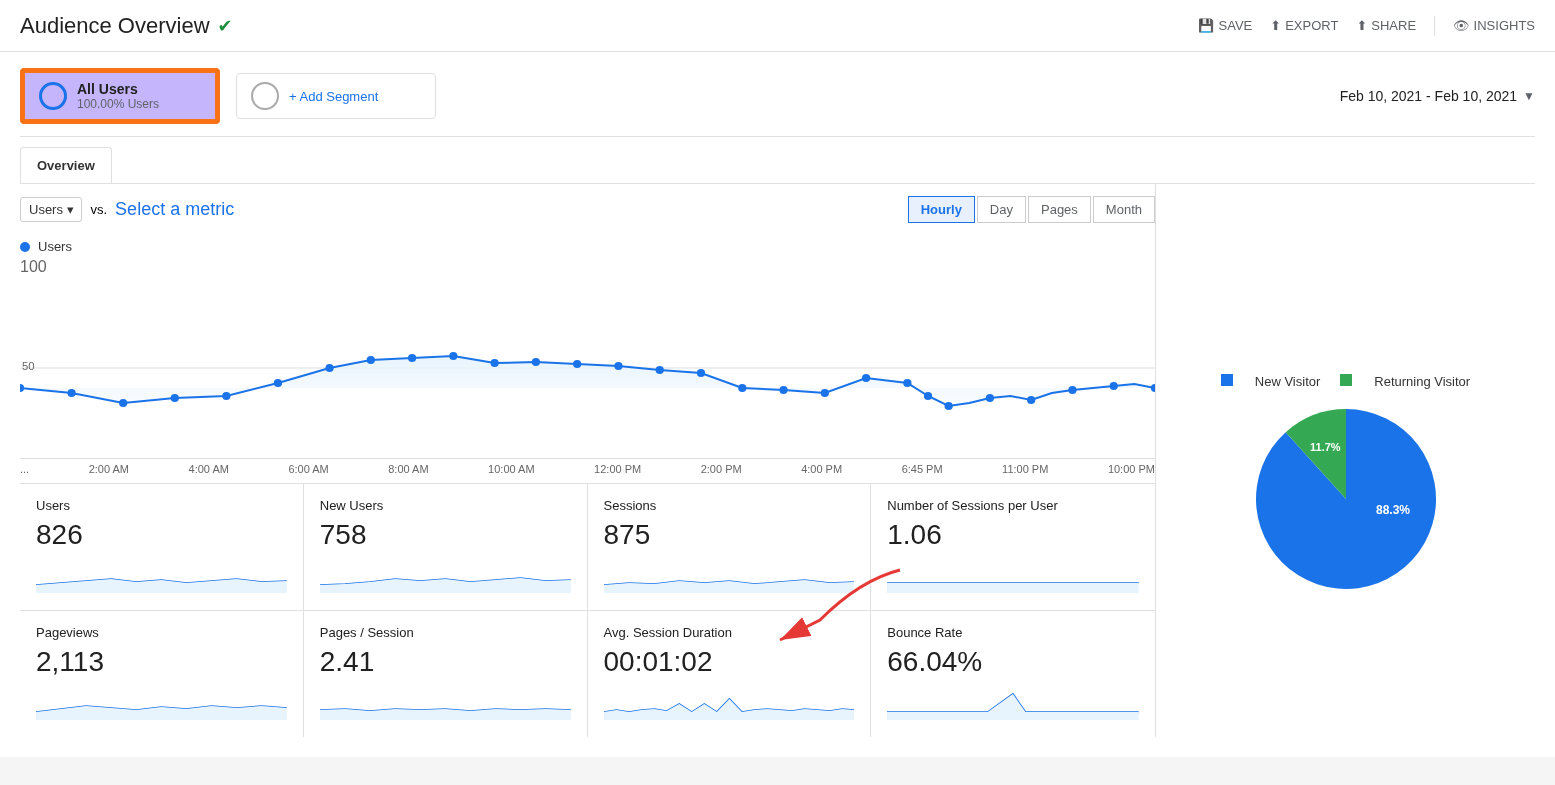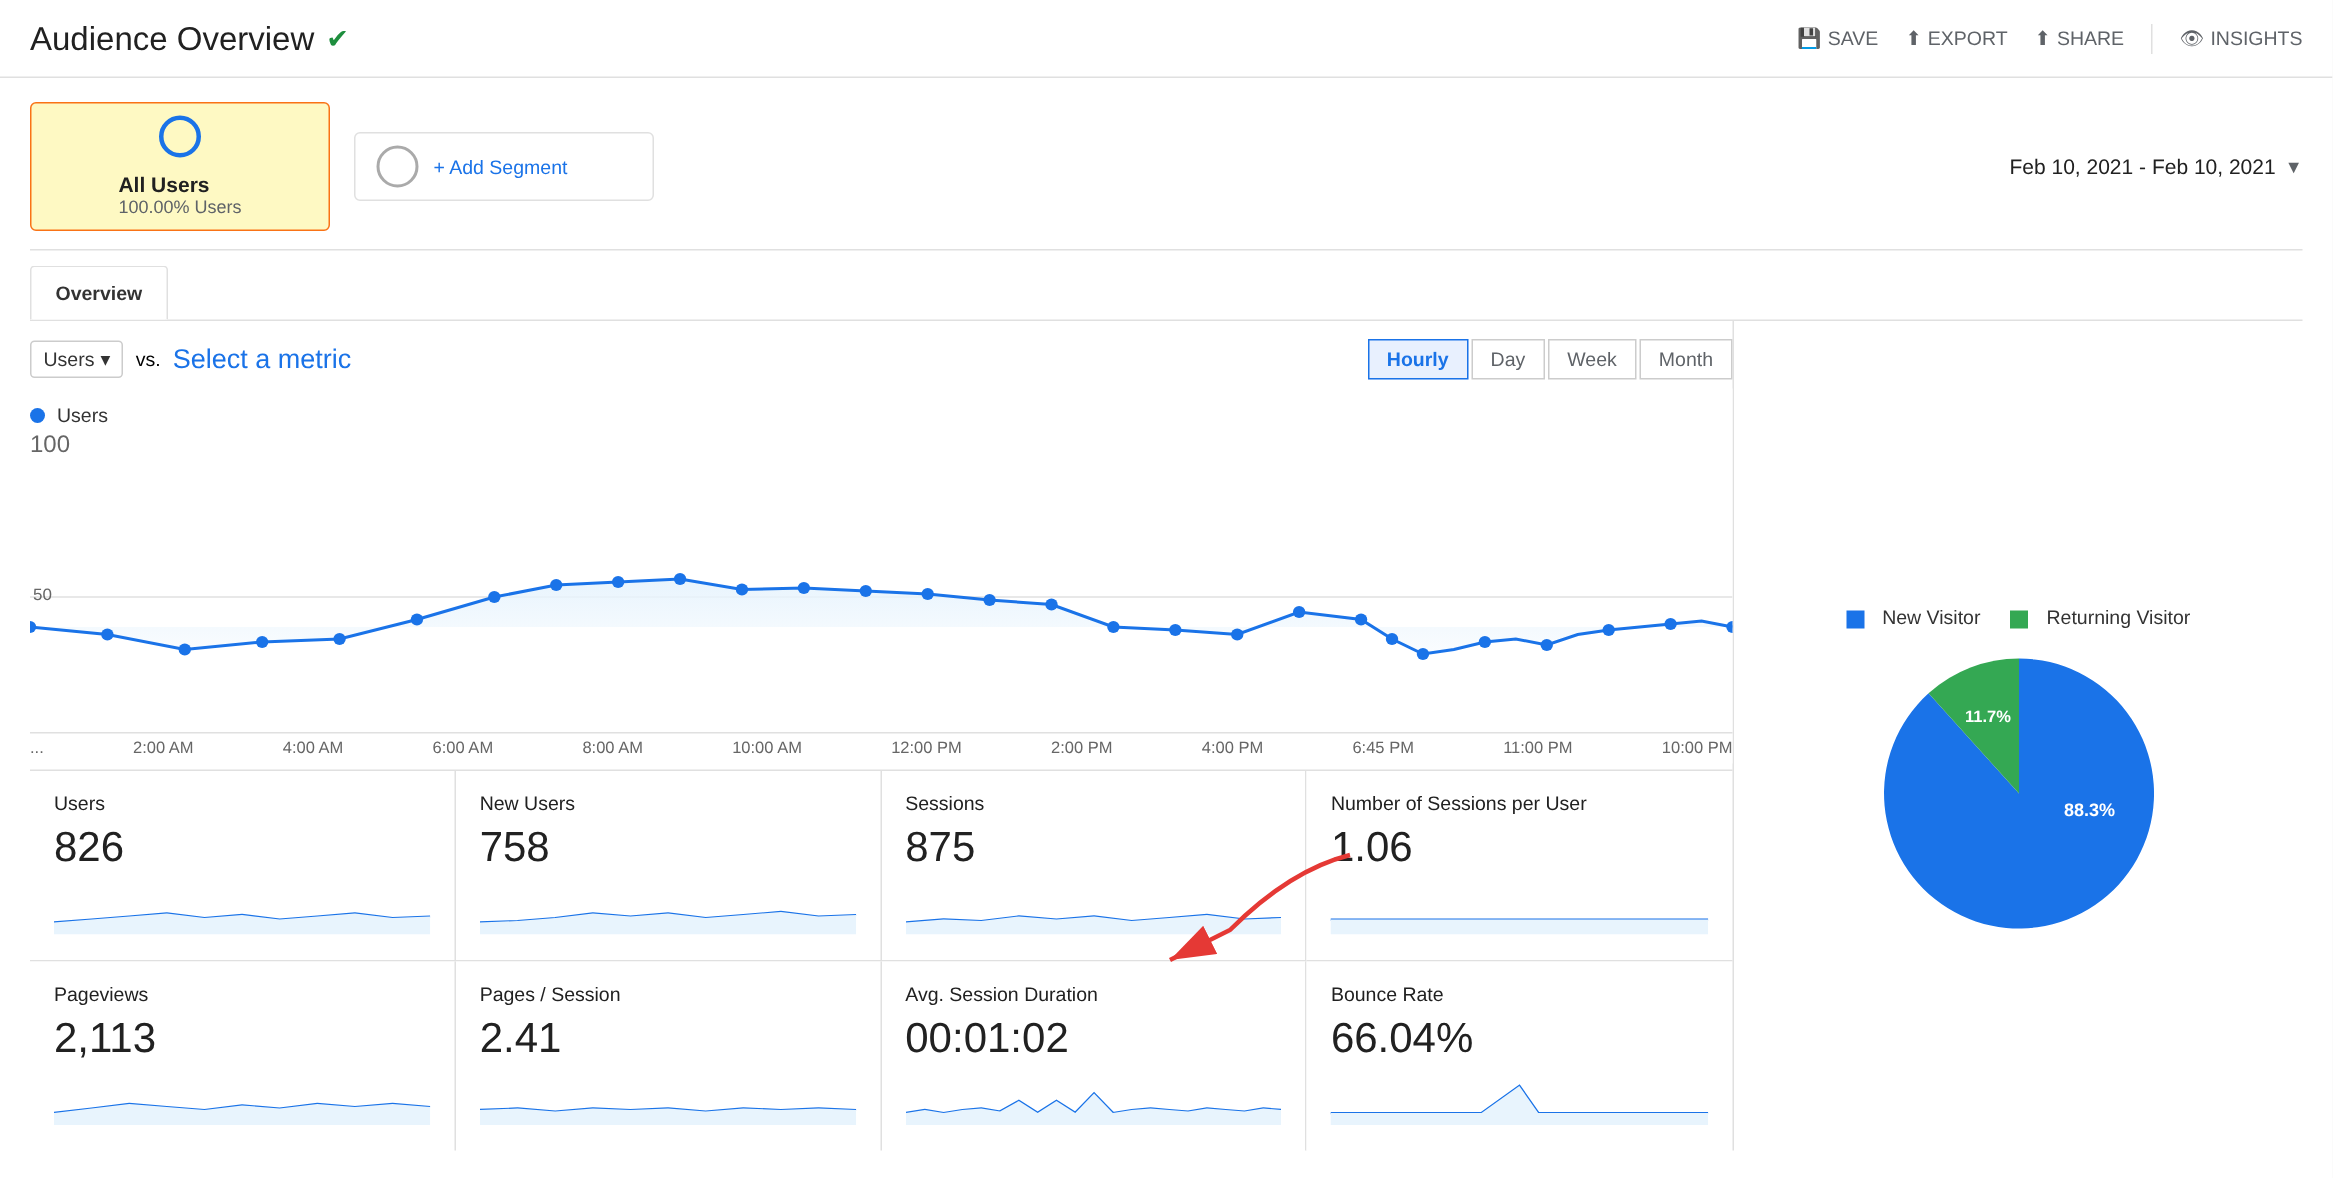--- a/index.html
+++ b/index.html
@@ -18,22 +18,22 @@
     .divider-v { width: 1px; height: 20px; background: #e0e0e0; }
 
     .main-content { background: #fff; margin: 0; padding: 0 20px 20px; }
 
     .segment-bar {
       display: flex; align-items: center; gap: 16px; padding: 16px 0 12px;
       border-bottom: 1px solid #e0e0e0;
     }
     .segment-box {
       display: flex; align-items: center; gap: 10px;
-      border: 1px solid #f97316; border-radius: 4px; padding: 8px 14px;
-      background: #fef9c3; min-width: 200px; flex-direction: column;
+      border: 5px solid #f97316; border-radius: 4px; padding: 8px 14px;
+      background: #c4b5fd; min-width: 200px;
     }
     .segment-circle {
       width: 28px; height: 28px; border-radius: 50%;
       border: 3px solid #1a73e8; background: transparent; flex-shrink: 0;
     }
     .segment-info { display: flex; flex-direction: column; }
     .segment-name { font-size: 14px; font-weight: 600; color: #212121; }
     .segment-pct { font-size: 12px; color: #5f6368; }
 
     .add-segment-box {
@@ -102,21 +102,21 @@
       padding: 14px 16px; border-right: 1px solid #e0e0e0; border-bottom: 1px solid #e0e0e0;
       background: #fff;
     }
     .metric-card:nth-child(4n) { border-right: none; }
     .metric-label { font-size: 13px; color: #212121; margin-bottom: 6px; }
     .metric-value { font-size: 28px; font-weight: 400; color: #212121; margin-bottom: 6px; }
     .metric-sparkline { height: 36px; width: 100%; }
     .pie-legend {
       display: flex; align-items: center; gap: 20px; margin-bottom: 10px; font-size: 13px;
     }
-    .legend-item { display: flex; align-items: flex-end; gap: 12px; }
+    .legend-item { display: flex; align-items: flex-start; gap: 22px; }
     .legend-sq { width: 12px; height: 12px; display: inline-block; }
 
     .right-panel {
       min-width: 380px; padding-left: 20px;
     }
 
     .full-layout {
       display: flex; background: #fff;
     }
     .left-panel { flex: 1; min-width: 0; }
@@ -185,21 +185,21 @@
           <div class="metric-dropdown">
             <span>Users</span>
             <span>▾</span>
           </div>
           <span class="vs-label">vs.</span>
           <span class="select-metric-link">Select a metric</span>
         </div>
         <div class="time-buttons">
           <button class="time-btn active">Hourly</button>
           <button class="time-btn">Day</button>
-          <button class="time-btn">Week</button>
+          <button class="time-btn">Pages</button>
           <button class="time-btn">Month</button>
         </div>
       </div>
 
       <div class="chart-area">
         <div class="chart-legend">
           <span class="legend-dot"></span>
           <span>Users</span>
         </div>
         <div style="font-size:16px;color:#666;margin-bottom:2px;">100</div>

